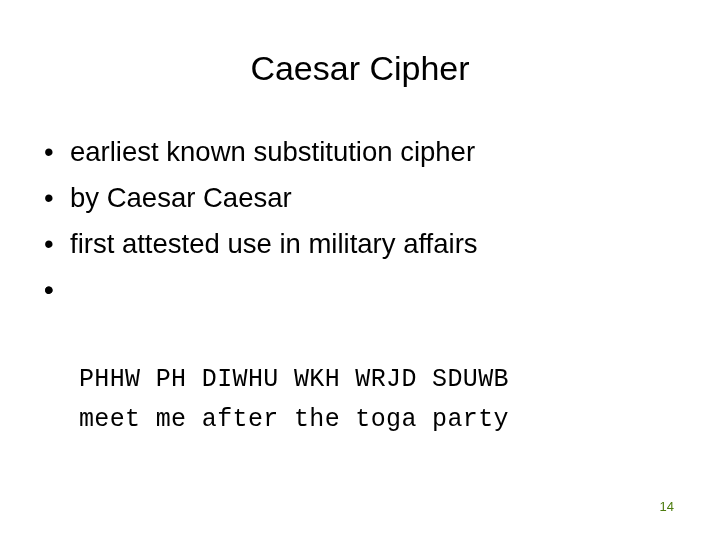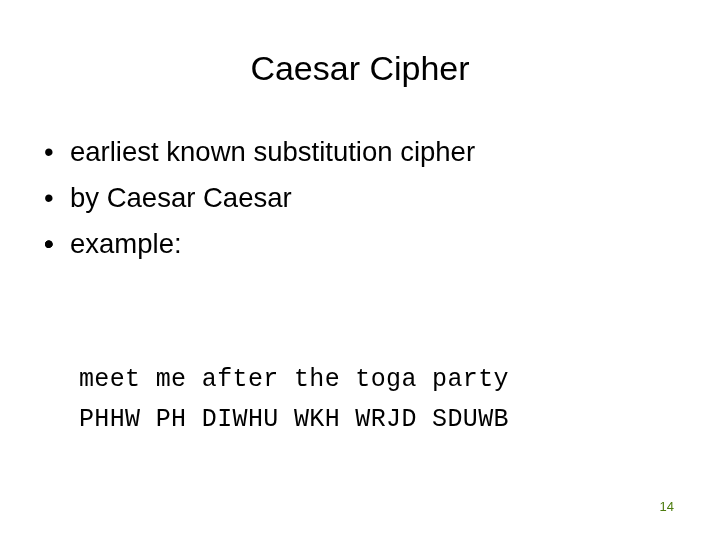--- a/index.html
+++ b/index.html
@@ -125,34 +125,34 @@
         <span class="bullet-text">earliest known substitution cipher</span>
       </li>
 
       <li class="bullet-item">
         <span class="bullet-marker">•</span>
         <span class="bullet-text">by Caesar Caesar</span>
       </li>
 
       <li class="bullet-item">
         <span class="bullet-marker">•</span>
+        <span class="bullet-text">first attested use in military affairs</span>
       </li>
 
       <li class="bullet-item">
         <span class="bullet-marker">•</span>
       </li>
 
       <li class="bullet-item">
         <span class="bullet-marker">•</span>
-        <span class="bullet-text">example:</span>
       </li>
 
     </ul>
   </div>
 
   <div class="mono-block">
+    <div class="mono-line">PHHW PH DIWHU WKH WRJD SDUWB</div>
     <div class="mono-line">meet me after the toga party</div>
-    <div class="mono-line">PHHW PH DIWHU WKH WRJD SDUWB</div>
   </div>
 
   <div class="page-number">14</div>
 
 </div>
 
 </body></html>

